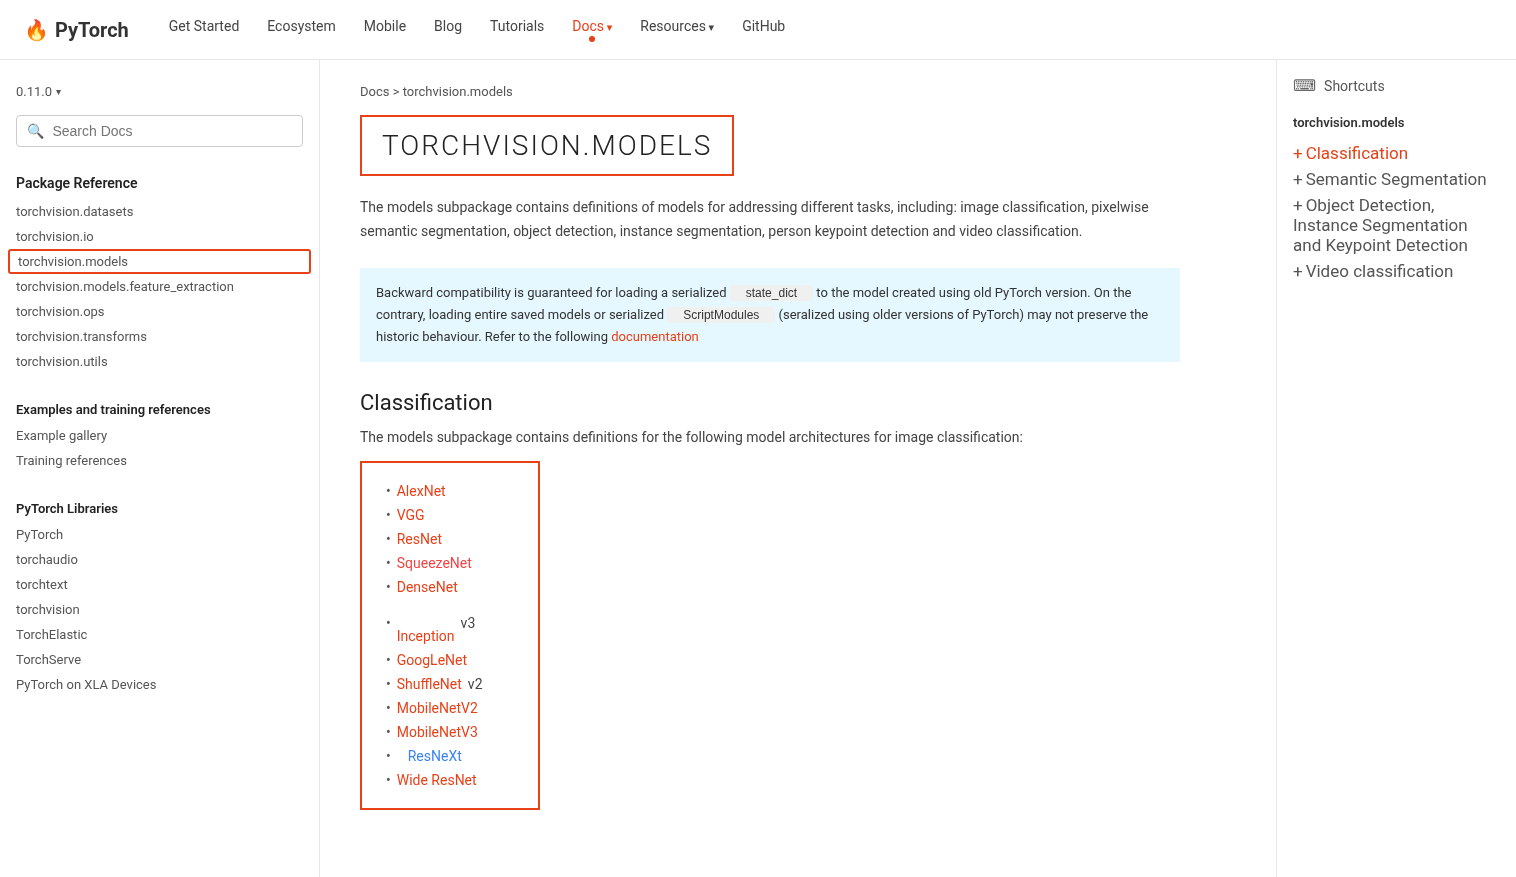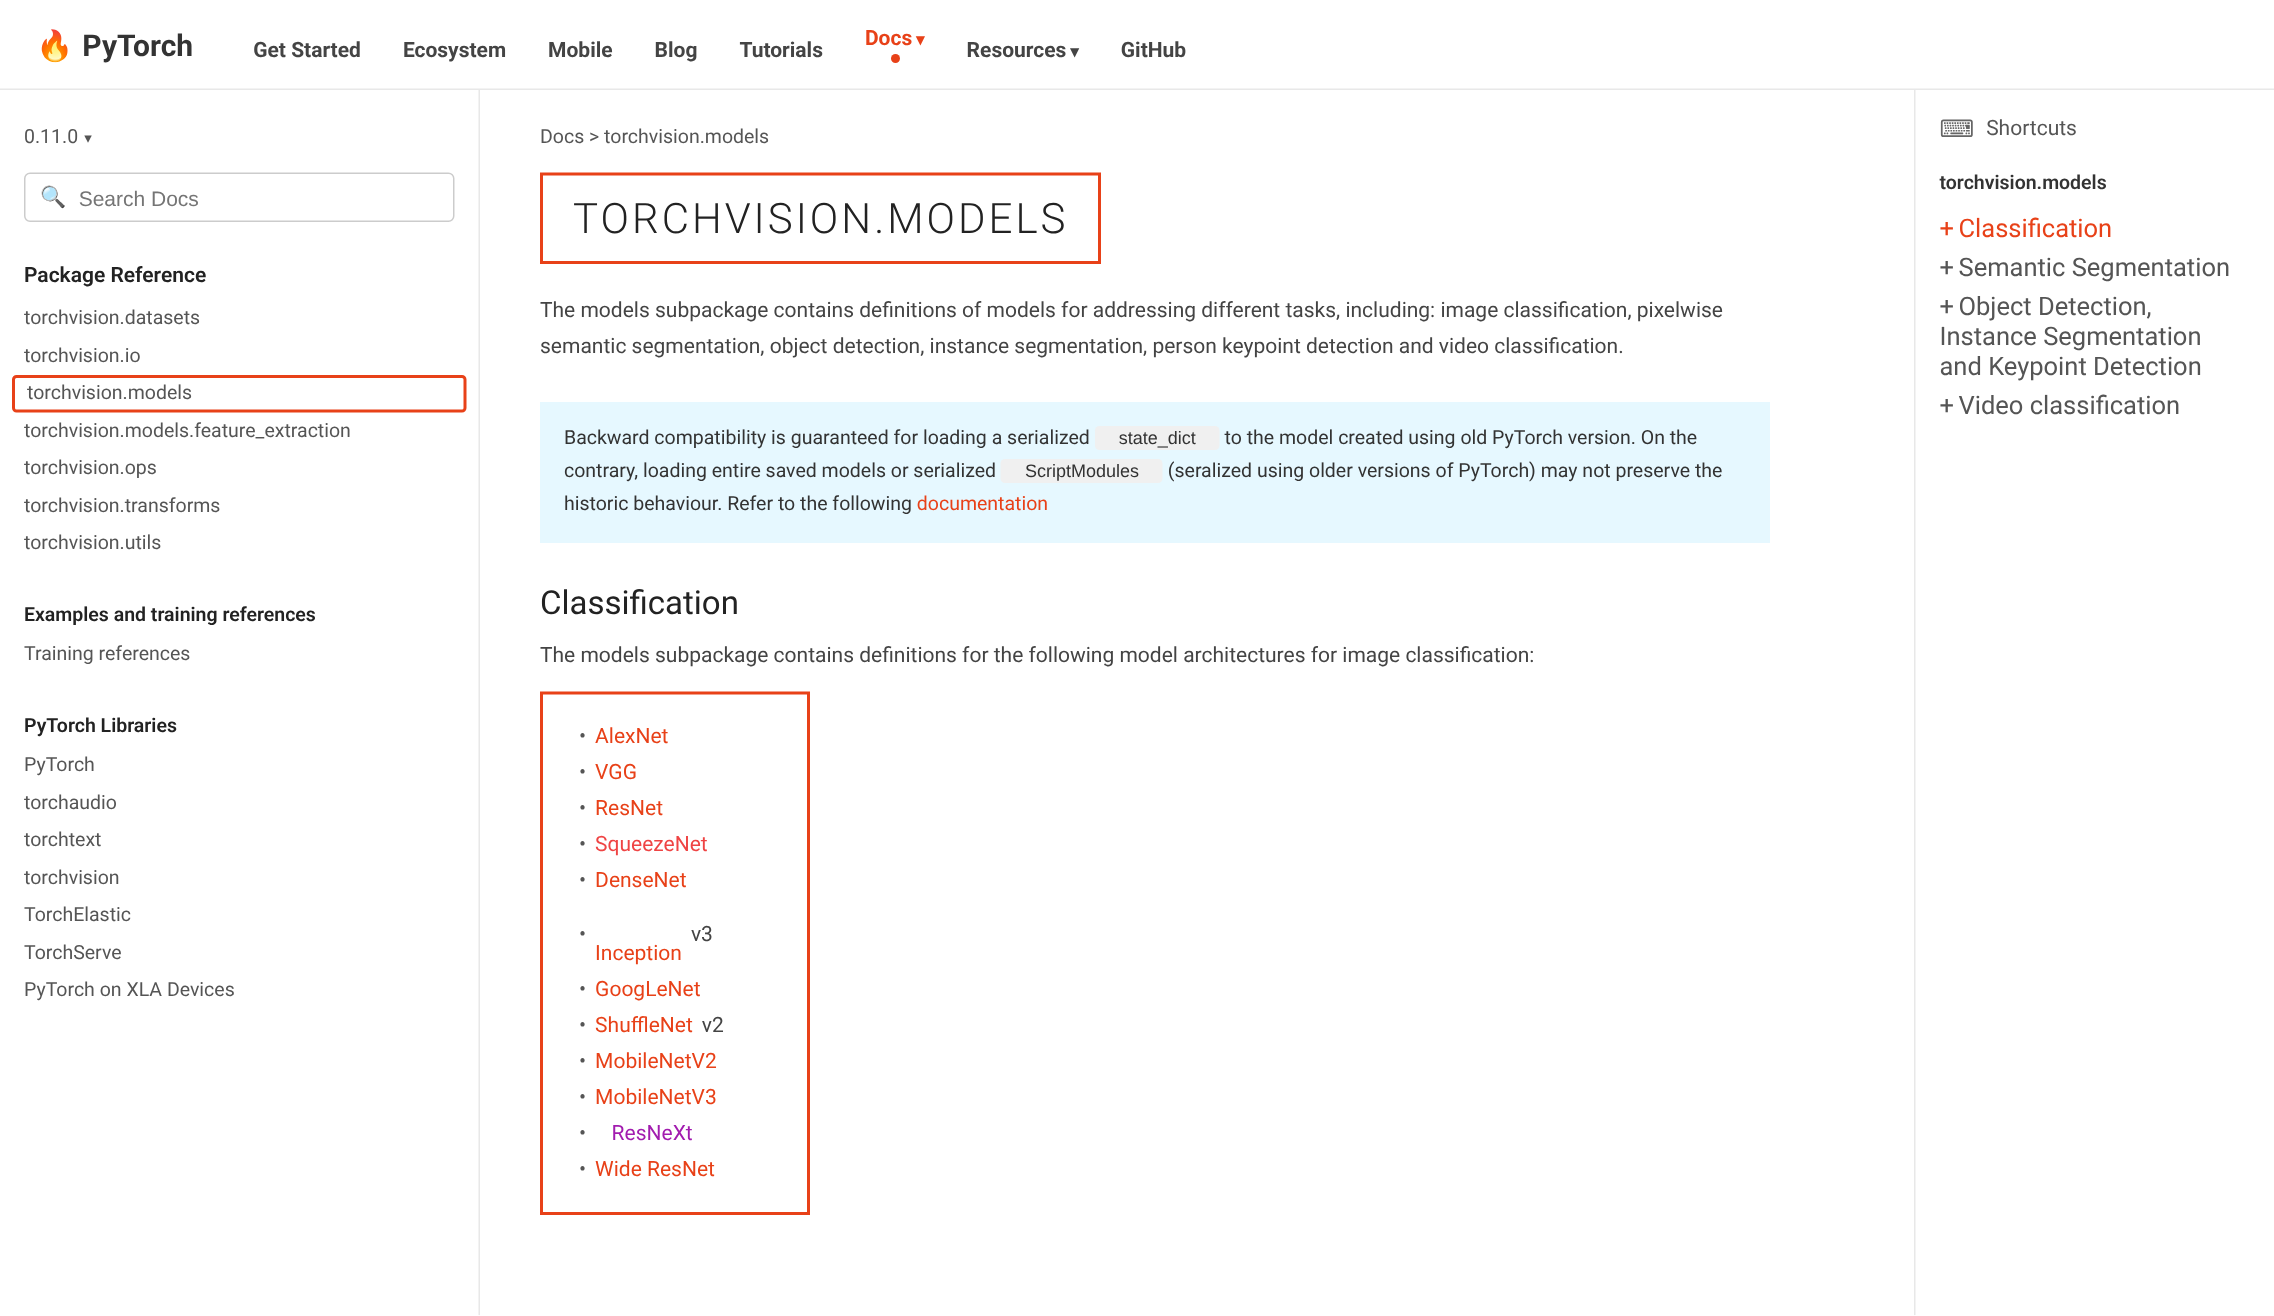--- a/index.html
+++ b/index.html
@@ -5,21 +5,21 @@
     * { box-sizing: border-box; margin: 0; padding: 0; }
     body { font-family: -apple-system, BlinkMacSystemFont, 'Segoe UI', Roboto, sans-serif; font-size: 14px; color: #333; background: #fff; }
 
     
     .topnav {
       display: flex; align-items: center; padding: 0 24px; height: 60px;
       border-bottom: 1px solid #e8e8e8; background: #fff;
     }
     .logo { display: flex; align-items: center; gap: 6px; font-size: 20px; font-weight: 700; color: #333; text-decoration: none; margin-right: 40px; }
     .logo-icon { color: #e84118; font-size: 20px; }
-    .nav-links { display: flex; align-items: flex-end; gap: 28px; flex: 1; font-weight: bold; }
+    .nav-links { display: flex; align-items: flex-start; gap: 28px; flex: 1; }
     .nav-link { text-decoration: none; color: #444; font-size: 14px; }
     .nav-link.active { color: #e84118; }
     .nav-link.has-arrow::after { content: ' ▾'; font-size: 11px; }
     .nav-dot { width: 6px; height: 6px; background: #e84118; border-radius: 50%; margin: 0 auto; margin-top: 2px; }
     .nav-item-docs { display: flex; flex-direction: column; align-items: center; }
     .github-link { text-decoration: none; color: #444; font-size: 14px; }
 
     
     .layout { display: flex; height: calc(100vh - 60px); overflow: hidden; }
 
@@ -115,20 +115,21 @@
       <a class="sidebar-link">torchvision.io</a>
       <a class="sidebar-link active">torchvision.models</a>
       <a class="sidebar-link">torchvision.models.feature_extraction</a>
       <a class="sidebar-link">torchvision.ops</a>
       <a class="sidebar-link">torchvision.transforms</a>
       <a class="sidebar-link">torchvision.utils</a>
     </div>
 
     <div class="sidebar-section">
       <div class="sidebar-subsection-title">Examples and training references</div>
+      <a class="sidebar-link">Example gallery</a>
       <a class="sidebar-link">Training references</a>
     </div>
 
     <div class="sidebar-section">
       <div class="sidebar-subsection-title">PyTorch Libraries</div>
       <a class="sidebar-link">PyTorch</a>
       <a class="sidebar-link">torchaudio</a>
       <a class="sidebar-link">torchtext</a>
       <a class="sidebar-link">torchvision</a>
       <a class="sidebar-link">TorchElastic</a>
@@ -187,21 +188,21 @@
             <a style="color: rgb(232, 65, 24); text-decoration: none;">ShuffleNet</a>
             <span class="plain"> v2</span>
           </li>
         <li>
             <a style="color: rgb(232, 65, 24); text-decoration: none;">MobileNetV2</a>
           </li>
         <li>
             <a style="color: rgb(232, 65, 24); text-decoration: none;">MobileNetV3</a>
           </li>
         <li>
-            <a style="color: #a21caf; text-decoration: none; padding-left: 11px;">ResNeXt</a>
+            <a style="color: #3b82f6; text-decoration: none; padding-left: 11px;">ResNeXt</a>
           </li>
         <li>
             <a style="color: rgb(232, 65, 24); text-decoration: none;">Wide ResNet</a>
           </li>
       </ul>
     </div>
   </main>
 
   <aside class="right-sidebar">
     <div class="shortcuts-header">

